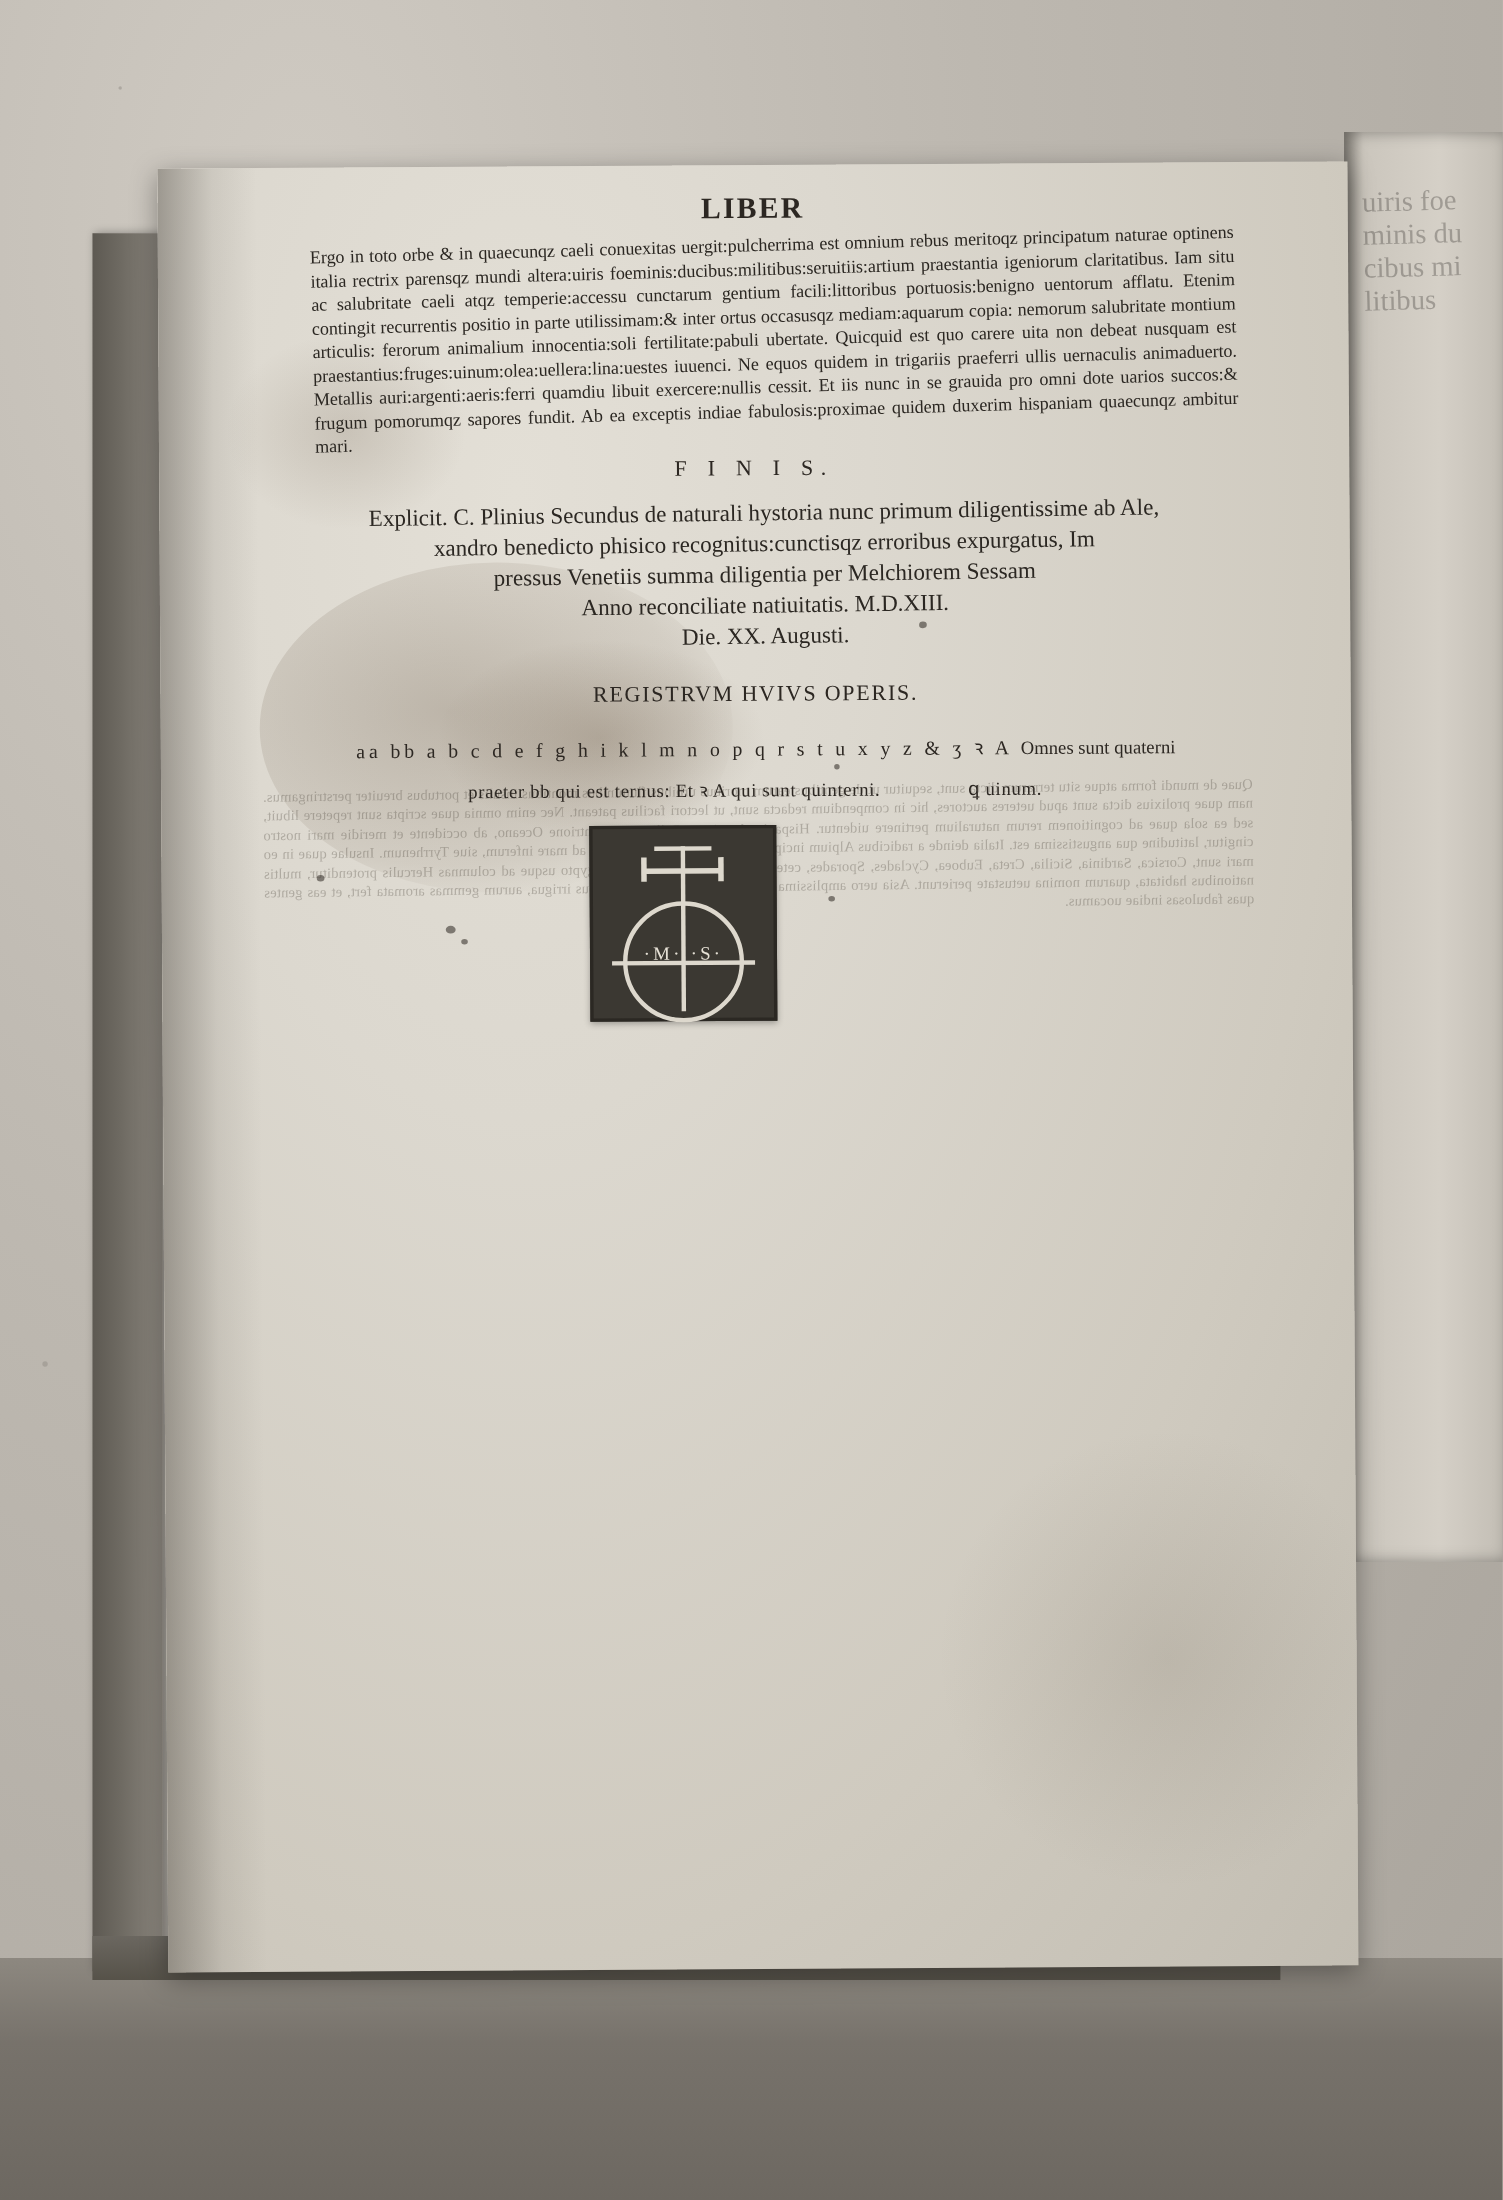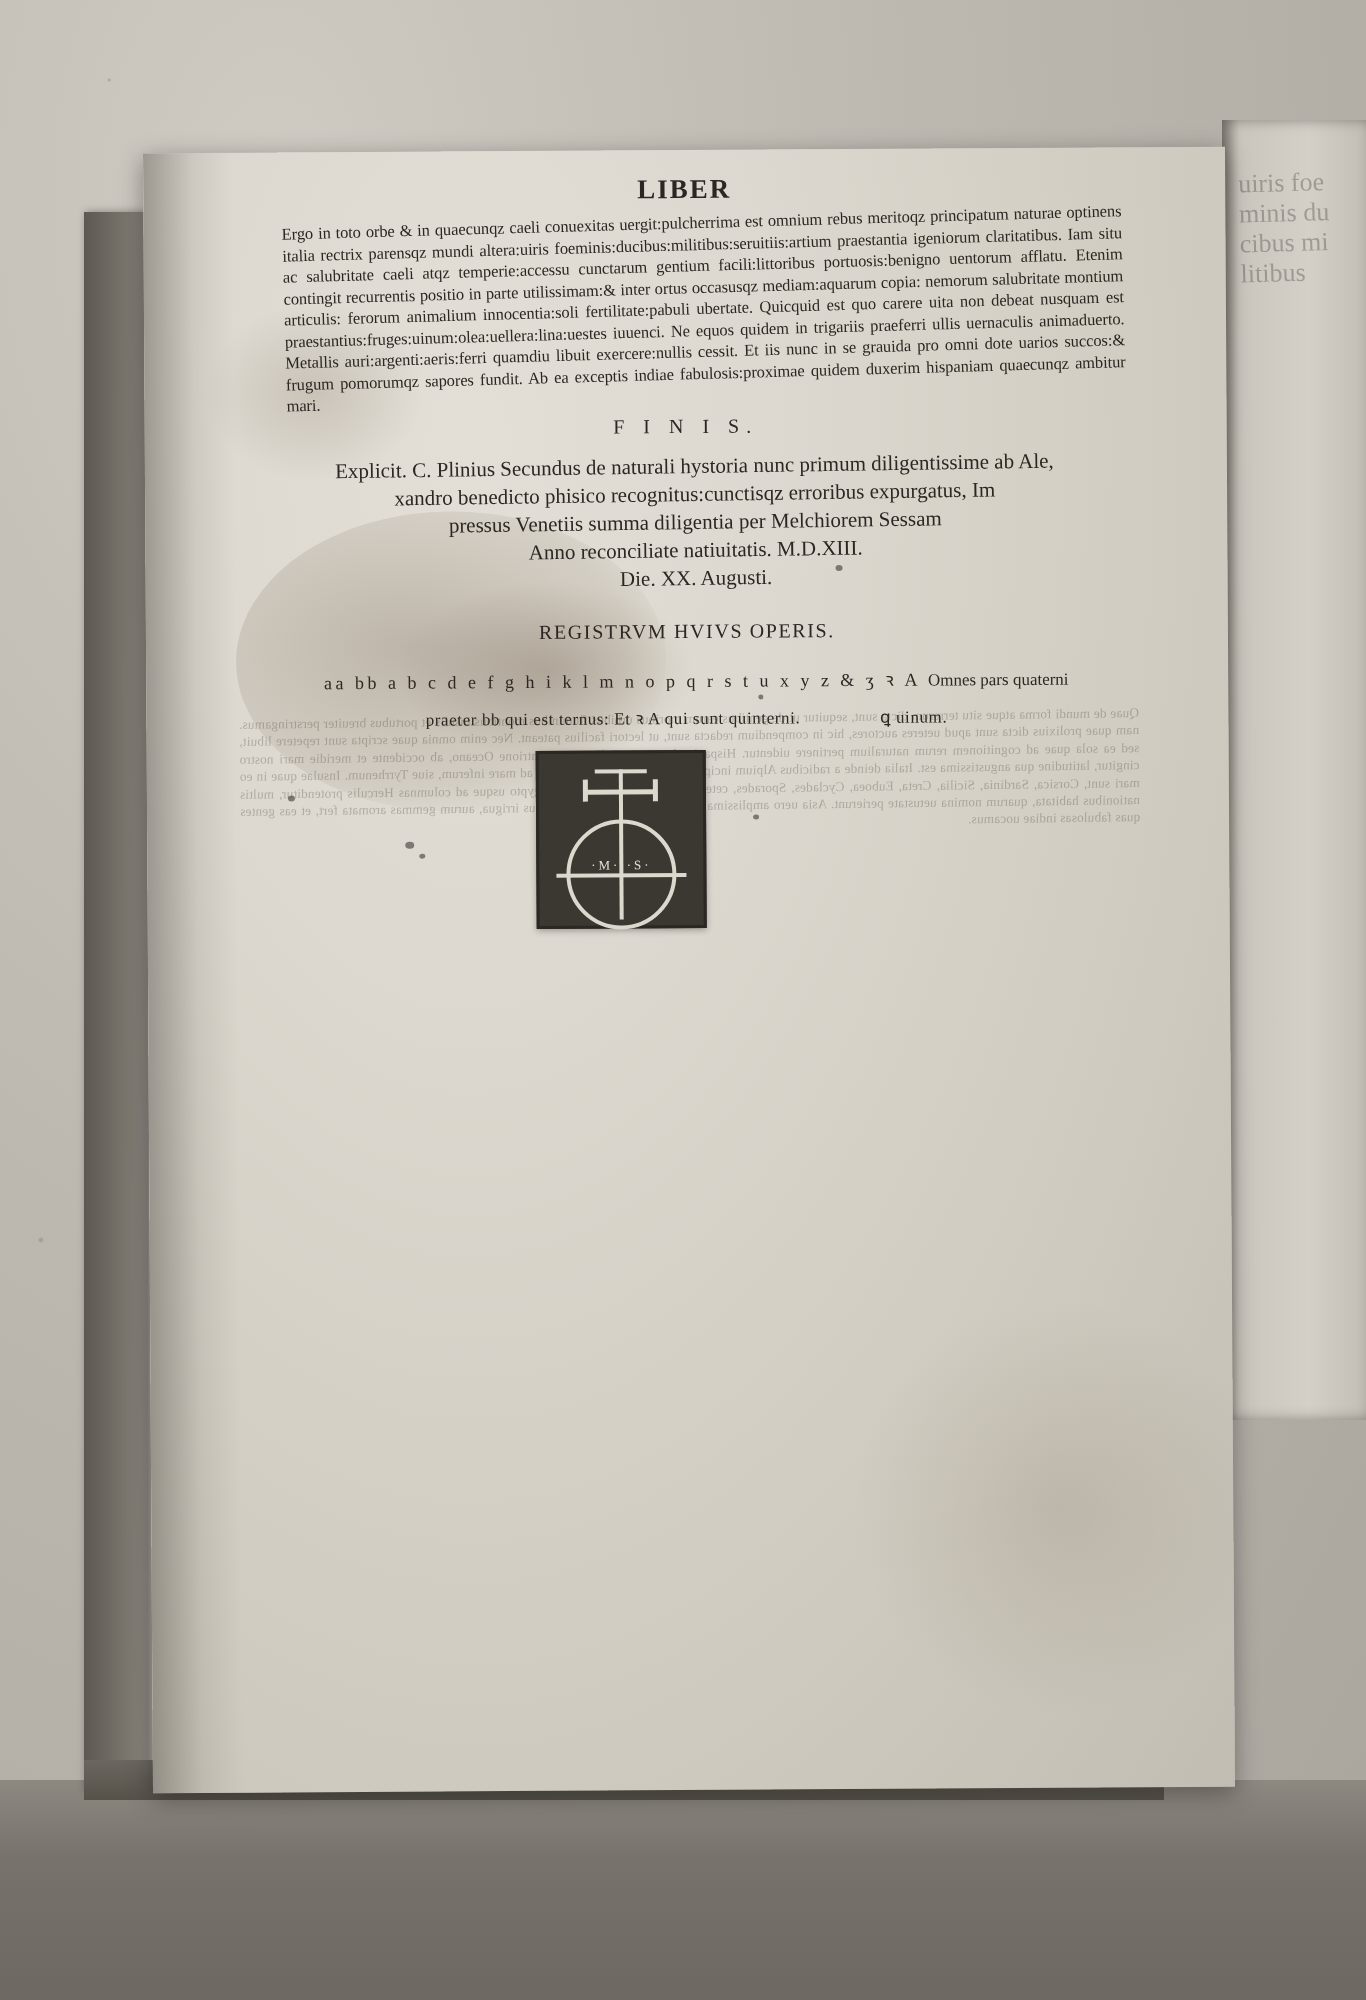--- a/index.html
+++ b/index.html
@@ -154,21 +154,21 @@
   }
   #device .vbar{
     position:absolute;left:80px;top:16px;width:4px;height:150px;background:#ddd8cd;
   }
   #device .cross1{position:absolute;left:46px;top:36px;width:72px;height:5px;background:#ddd8cd;}
   #device .cross2{position:absolute;left:56px;top:16px;width:52px;height:4px;background:#ddd8cd;}
   #device .serif-l{position:absolute;left:44px;top:26px;width:5px;height:22px;background:#ddd8cd;}
   #device .serif-r{position:absolute;left:114px;top:26px;width:5px;height:22px;background:#ddd8cd;}
   #device .mono{
     position:absolute;left:27px;top:104px;width:110px;
-    text-align:center;color:#e6e1d6;font-size:13px;letter-spacing:3px;
+    text-align:center;color:#e6e1d6;font-size:17px;letter-spacing:3px;
     font-family:"Liberation Serif",serif;
   }
 </style>
 </head>
 <body>
 
 <div id="photo"></div>
 
 <div id="table-edge"></div>
 
@@ -214,21 +214,21 @@
       <div>pressus Venetiis summa diligentia per Melchiorem Sessam</div>
       <div>Anno reconciliate natiuitatis. M.D.XIII.</div>
       <div>Die. XX. Augusti.</div>
     </div>
 
     <div class="registrum-title">REGISTRVM HVIVS OPERIS.</div>
 
     <div class="registrum-line1">
       <span>aa bb a b c d e f g h i k l m n o p q r s t u x y z &amp; ʒ ꝛ A</span>
       <span class="gap"></span>
-      <span style="letter-spacing:0px;font-size:17px;">Omnes pars quaterni</span>
+      <span style="letter-spacing:0px;font-size:17px;">Omnes sunt quaterni</span>
     </div>
 
     <div class="registrum-line2">
       <span>praeter bb qui est ternus: Et ꝛ A qui sunt quinterni.</span>
       <span class="gap"></span>
       <span>ꝗ uinum.</span>
     </div>
 
     <div id="device">
       <div class="inner">

